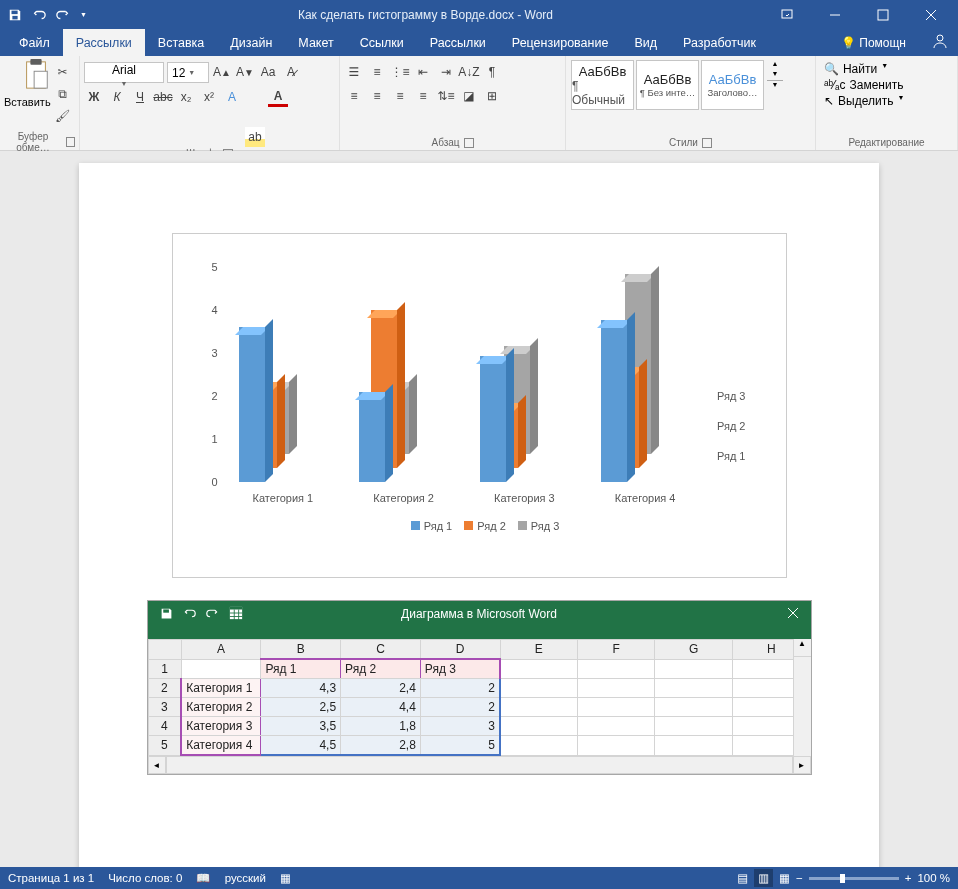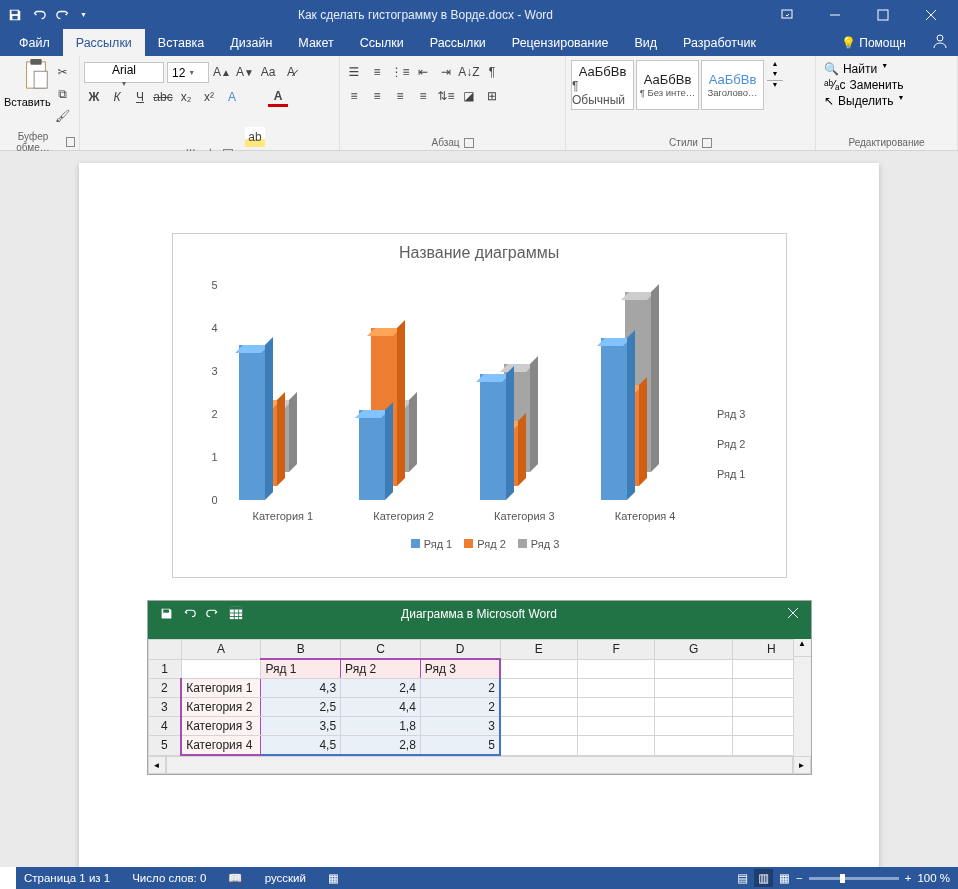--- a/index.html
+++ b/index.html
@@ -68,21 +68,21 @@
 .hdr-d-last { border-right: 2px solid #a64db3 !important; }
 .cat-col { background:#fdf3f3 !important; border-left:2px solid #a64db3 !important; border-right:1px solid #a64db3 !important; }
 .cat-last { border-bottom:2px solid #a64db3 !important; }
 .data-border-r { border-right:2px solid #4472c4 !important; }
 .data-border-b { border-bottom:2px solid #4472c4 !important; }
 .scroll-h { height:18px; background:#f0f0f0; display:flex; }
 .scroll-h .arrow { width:18px; border:1px solid #d4d4d4; display:flex; align-items:center; justify-content:center; font-size:8px; cursor:pointer;}
 .scroll-h .track { flex:1; border:1px solid #d4d4d4; }
 
 
-.statusbar { position: absolute; bottom: 0; left: 16px; right: 0; height: 22px; background: #2b579a; color: #fff; font-size: 11.5px; display: flex; align-items: center; padding: 0 8px; gap: 22px; }
+.statusbar { position: absolute; bottom: 0; left: 0; right: 0; height: 22px; background: #2b579a; color: #fff; font-size: 11.5px; display: flex; align-items: center; padding: 0 8px; gap: 14px; }
 .statusbar .right { margin-left: auto; display: flex; align-items: center; gap: 6px; }
 .zoom-slider { width: 90px; height: 3px; background: #88a3cc; position: relative; }
 .zoom-slider .thumb { position: absolute; top: -3px; left: 35%; width: 5px; height: 9px; background: #fff; }
 
 
 .style-box { width: 63px; height: 50px; border: 1px solid #c5c5c5; background: #fff; font-size: 10.5px; display:flex; flex-direction:column; align-items:center; justify-content:center; cursor:pointer; margin:2px 1px; }
 .style-box .big { font-size: 13px; }
 </style>
 </head>
 <body>
@@ -277,21 +277,20 @@
     </div>
     <div class="rgroup-label">
         <span>Редактирование</span>
       </div>
   </div>
 </div>
 
 <div class="docarea">
   <div class="page">
     <div class="chart-box">
-      <div class="chart-title">Название диаграммы</div>
       <div class="chart-canvas">
         <div class="yticks" id="yticks">
             <div class="ytick" style="bottom: 0%;">0</div>
             <div class="ytick" style="bottom: 20%;">1</div>
             <div class="ytick" style="bottom: 40%;">2</div>
             <div class="ytick" style="bottom: 60%;">3</div>
             <div class="ytick" style="bottom: 80%;">4</div>
             <div class="ytick" style="bottom: 100%;">5</div>
           </div>
         <div class="plot3d" id="plot3d">

